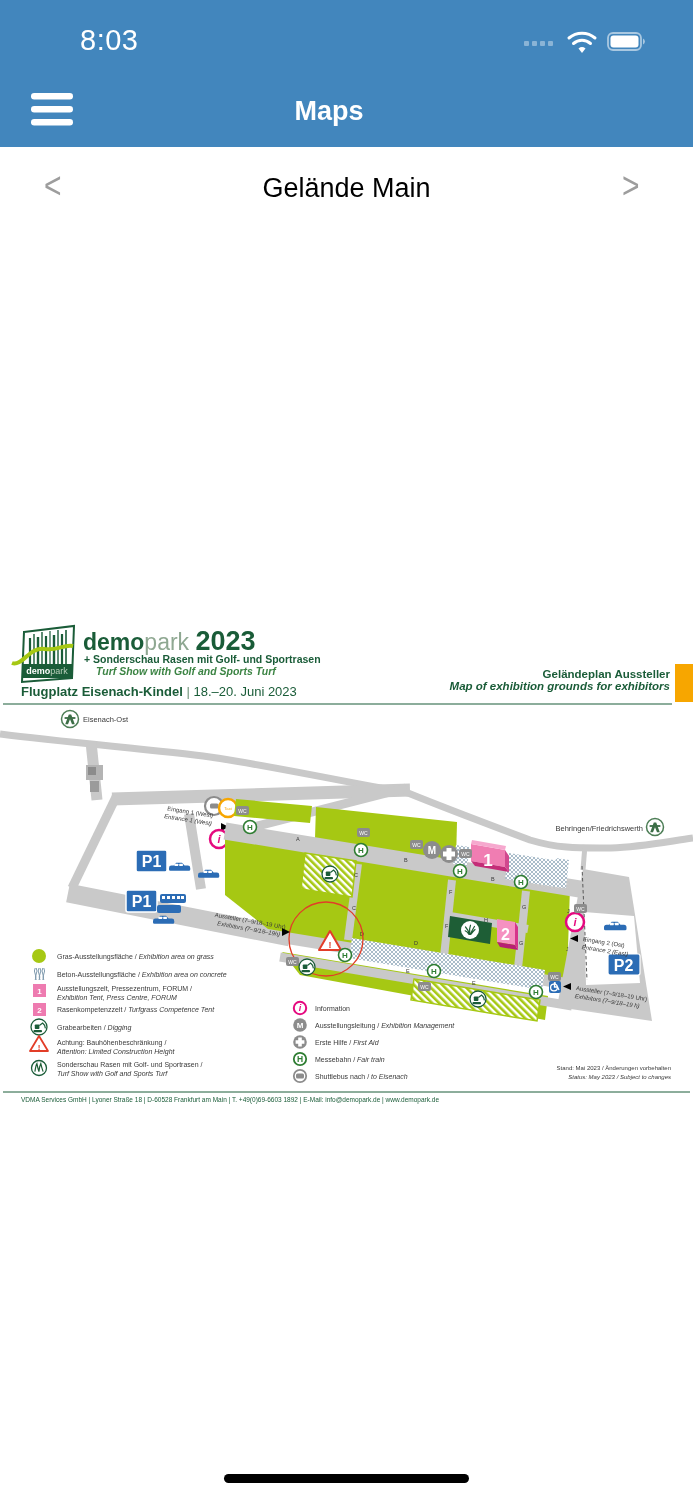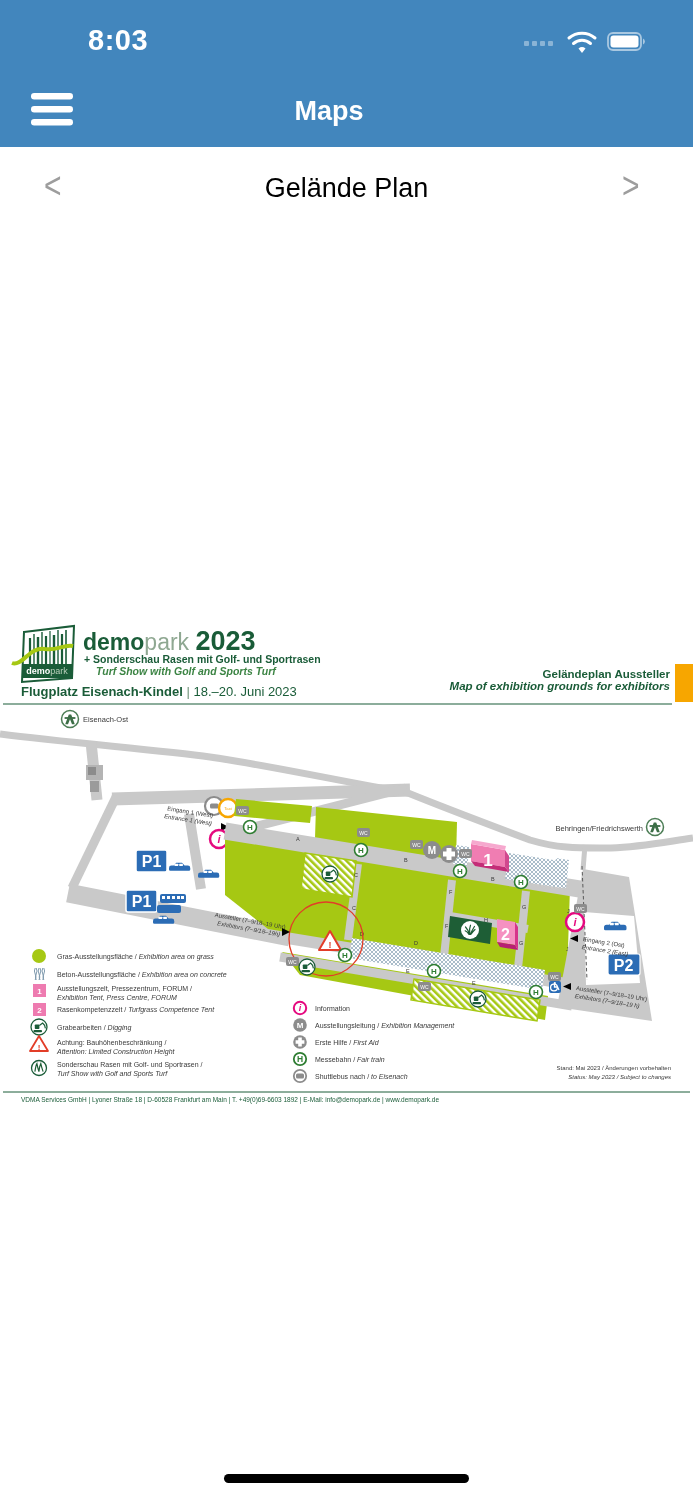--- a/index.html
+++ b/index.html
@@ -4,21 +4,21 @@
 <style>
   html,body{margin:0;padding:0}
   body{width:693px;height:1500px;background:#fff;font-family:"Liberation Sans",sans-serif;position:relative;overflow:hidden}
   .abs{position:absolute}
 </style>
 </head>
 <body>
 
 <div class="abs" style="left:0;top:0;width:693px;height:147px;background:#4286bd"></div>
 
-<div class="abs" style="left:88px;top:24px;width:80px;height:34px;color:#fff;font-size:29px;font-weight:bold;letter-spacing:.5px">8:03</div>
+<div class="abs" style="left:80px;top:24px;width:80px;height:34px;color:#fff;font-size:29px;font-weight:normal;letter-spacing:.5px">8:03</div>
 
 <svg class="abs" style="left:520px;top:28px" width="140" height="28" viewBox="0 0 140 28">
 
   <g fill="#ffffff" opacity="0.38">
     <rect x="4" y="13" width="5" height="5" rx="1"></rect>
     <rect x="12" y="13" width="5" height="5" rx="1"></rect>
     <rect x="20" y="13" width="5" height="5" rx="1"></rect>
     <rect x="28" y="13" width="5" height="5" rx="1"></rect>
   </g>
 
@@ -36,21 +36,21 @@
 <svg class="abs" style="left:31px;top:91px" width="43" height="40" viewBox="0 0 43 40">
   <rect x="0" y="2" width="42" height="6.5" rx="3.2" fill="#fff"></rect>
   <rect x="0" y="15" width="42" height="6.5" rx="3.2" fill="#fff"></rect>
   <rect x="0" y="28" width="42" height="6.5" rx="3.2" fill="#fff"></rect>
 </svg>
 
 <div class="abs" style="left:0;top:96px;width:658px;text-align:center;color:#fff;font-size:27px;font-weight:bold">Maps</div>
 
 <div class="abs" style="left:44px;top:168px;color:#9d9d9d;font-size:30px;font-weight:400;transform:scaleY(1.25)">&lt;</div>
 
-<div class="abs" style="left:0;top:173px;width:693px;text-align:center;color:#000;font-size:27px">Gelände Plan</div>
+<div class="abs" style="left:0;top:173px;width:693px;text-align:center;color:#000;font-size:27px">Gelände Main</div>
 
 <div class="abs" style="left:622px;top:168px;color:#9d9d9d;font-size:30px;font-weight:400;transform:scaleY(1.25)">&gt;</div>
 
 <svg class="abs" style="left:0;top:610px" width="693" height="500" viewBox="0 610 693 500">
   <defs>
     <pattern id="hatchG" width="5" height="5" patternUnits="userSpaceOnUse" patternTransform="rotate(-45)">
       <rect width="5" height="5" fill="#fff"></rect>
       <rect width="2.6" height="5" fill="#a6c813"></rect>
     </pattern>
     <pattern id="crossB" width="4" height="4" patternUnits="userSpaceOnUse">

